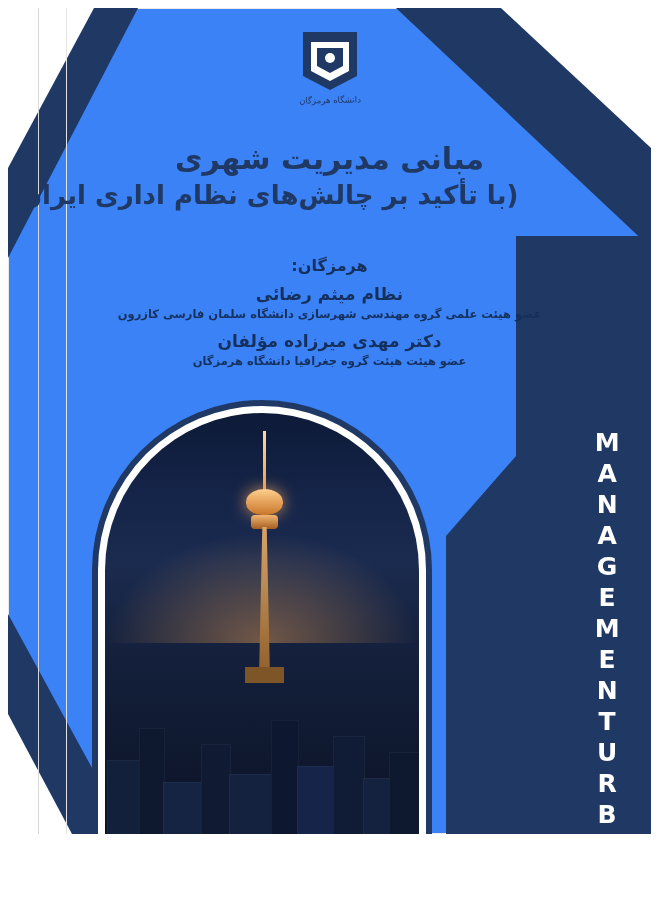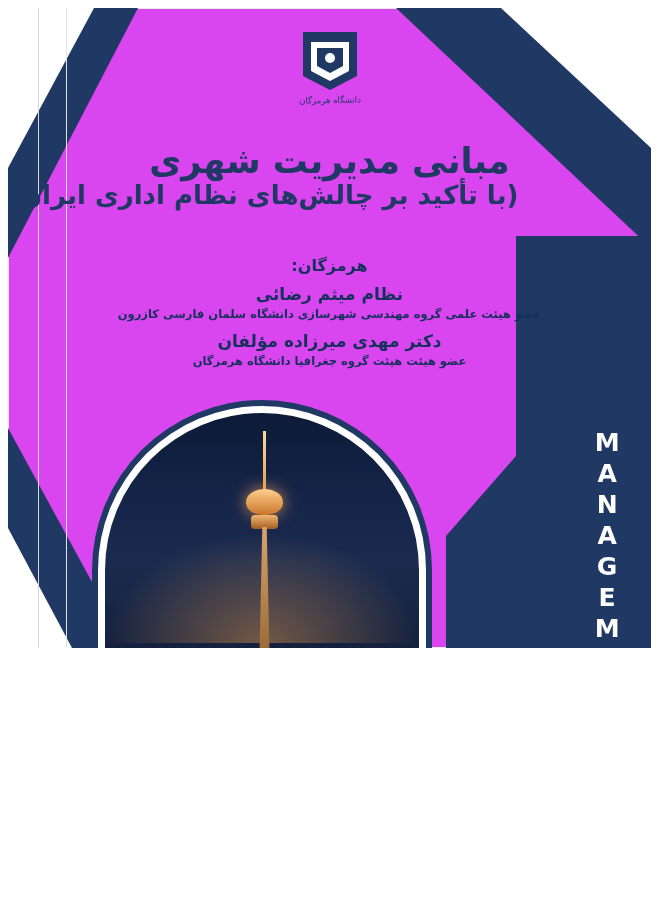--- a/index.html
+++ b/index.html
@@ -16,22 +16,22 @@
     height: 918px;
     background: #ffffff;
     overflow: hidden;
   }
   
   .page {
     position: absolute;
     left: 8px;
     top: 8px;
     width: 643px;
-    height: 640px;
-    background: #d946ef;
+    height: 826px;
+    background: #3b82f6;
     overflow: hidden;
     box-shadow: 0 0 0 1px #e9e9e9 inset;
   }
 
   
   .navy-top-left {
     position: absolute;
     left: 0px;
     top: 0px;
     width: 130px;
@@ -136,21 +136,21 @@
     transform: rotate(-1deg);
   }
 
   
   .title-main {
     position: absolute;
     top: 133px;
     left: 0;
     right: 0;
     text-align: center;
-    font-size: 35px;
+    font-size: 30px;
     font-weight: bold;
     color: #1f3864;
     letter-spacing: .3px;
   }
   .title-sub {
     position: absolute;
     top: 172px;
     left: 0;
     right: 0;
     text-align: left;

